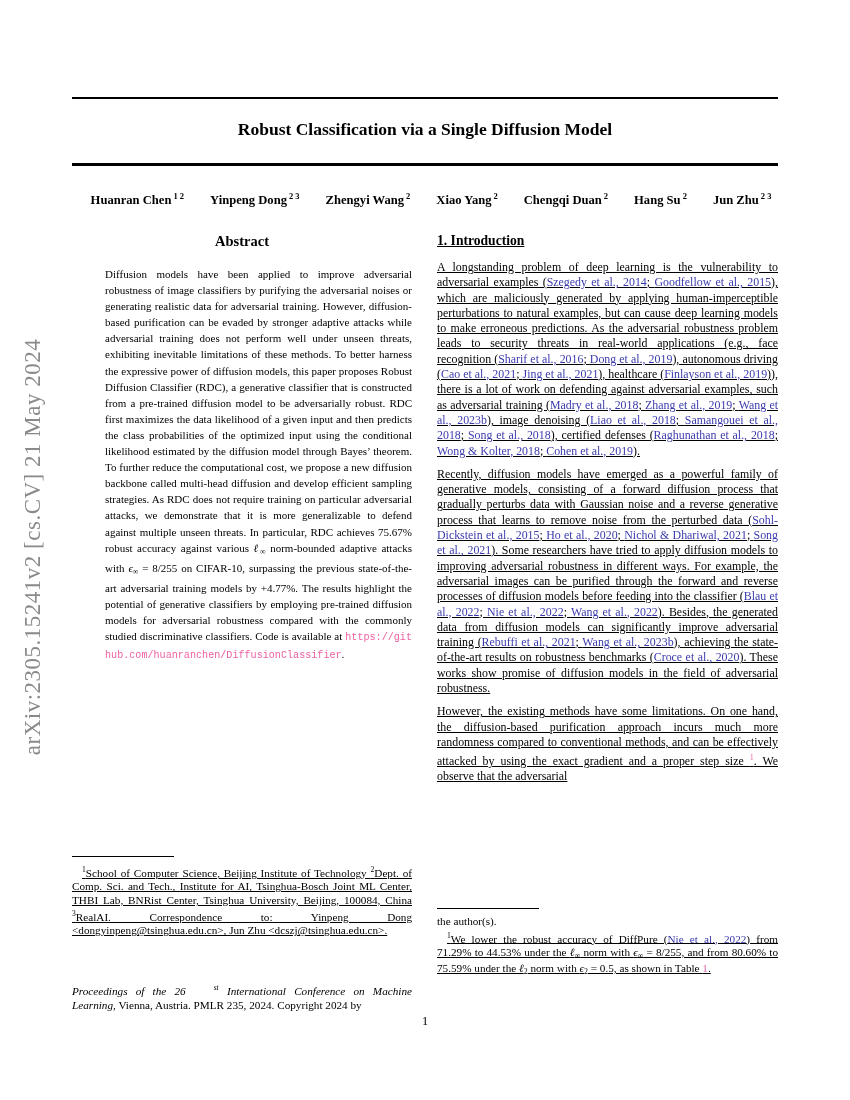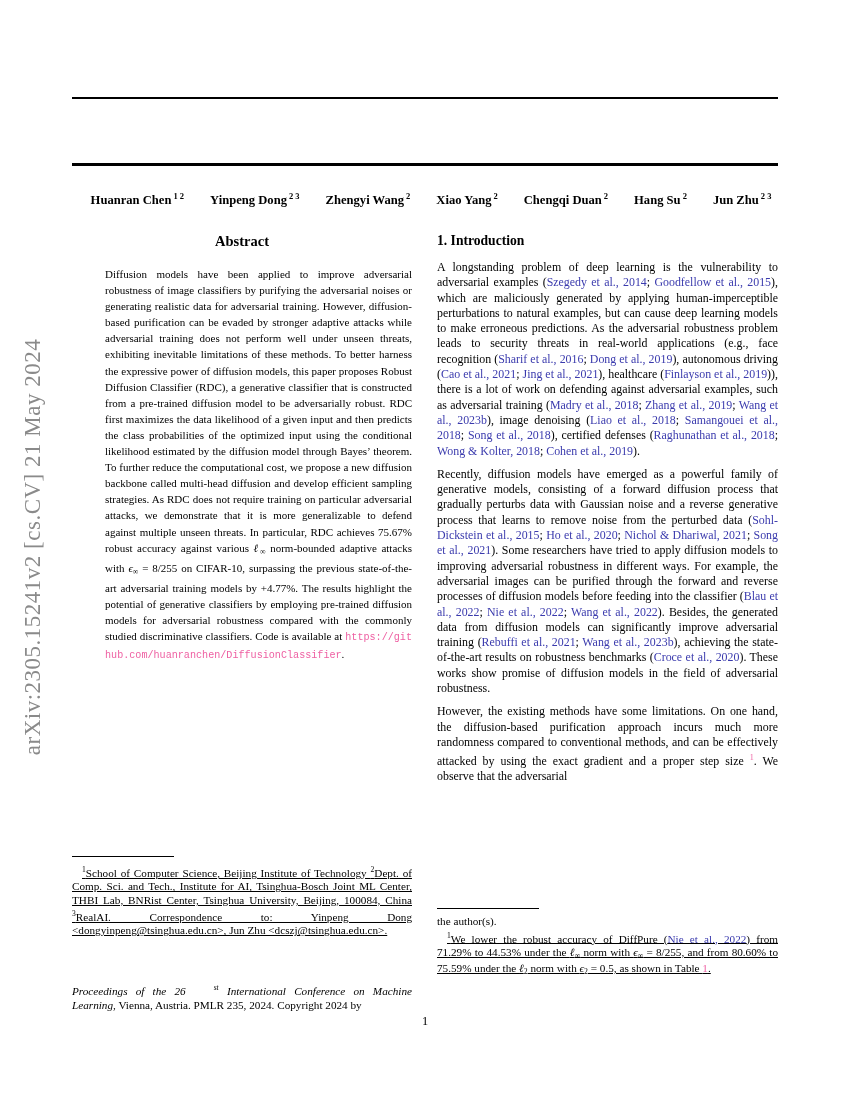--- a/index.html
+++ b/index.html
@@ -12,21 +12,21 @@
   .rule-top{top:97px;height:1.6px;}
   .rule-mid{top:163px;height:2.6px;}
 
   .title{position:absolute;top:119px;left:0;width:850px;text-align:center;font-size:17.5px;font-weight:bold;}
 
   .authors{position:absolute;top:191px;left:0;width:850px;text-align:center;font-size:12.6px;font-weight:bold;}
   .author{margin:0 7px;white-space:nowrap;padding-left:12px;}
   .author-sup{font-size:8.5px;margin-left:2px;}
 
   .col-left{position:absolute;left:72px;top:231px;width:340px;}
-  .col-right{position:absolute;left:437px;top:233px;width:341px;}
+  .col-right{position:absolute;left:437px;top:233px;width:341px;text-decoration:underline;}
 
   .abstract-heading{text-align:center;font-size:14.5px;font-weight:bold;margin:2px 0 16px 0;}
   .abstract-body{margin-left:33px;text-align:justify;font-size:11px;line-height:16.1px;}
 
   .section-heading{font-size:13.6px;font-weight:bold;margin:0 0 11px 0;}
   .body-par{margin:8px 0 8px 0;text-align:justify;font-size:11.9px;line-height:15.3px;}
 
   .fnblock{position:absolute;width:340px;font-size:11.2px;line-height:13.5px;text-align:justify;}
   .fnblock-left{left:72px;top:856px;}
   .fnblock-right{left:437px;top:908px;width:341px;}
@@ -49,20 +49,21 @@
   sup.seg-isup{font-size:68%;font-style:italic;margin-left:28px;}
 </style>
 </head>
 <body>
 
 <div class="page">
 
   <div class="watermark">arXiv:2305.15241v2  [cs.CV]  21 May 2024</div>
 
   <div class="rule rule-top"></div>
+  <div class="title">Robust Classification via a Single Diffusion Model</div>
   <div class="rule rule-mid"></div>
 
   <div class="authors"><span class="author"><span class="author-name">Huanran Chen</span><sup class="author-sup">1 2</sup></span><span class="author"><span class="author-name">Yinpeng Dong</span><sup class="author-sup">2 3</sup></span><span class="author"><span class="author-name">Zhengyi Wang</span><sup class="author-sup">2</sup></span><span class="author"><span class="author-name">Xiao Yang</span><sup class="author-sup">2</sup></span><span class="author"><span class="author-name">Chengqi Duan</span><sup class="author-sup">2</sup></span><span class="author"><span class="author-name">Hang Su</span><sup class="author-sup">2</sup></span><span class="author"><span class="author-name">Jun Zhu</span><sup class="author-sup">2 3</sup></span></div>
 
   <div class="col-left">
     <div class="abstract-heading">Abstract</div>
     <div class="abstract-body"><span class="seg-t">Diffusion models have been applied to improve adversarial robustness of image classifiers by purifying the adversarial noises or generating realistic data for adversarial training. However, diffusion-based purification can be evaded by stronger adaptive attacks while adversarial training does not perform well under unseen threats, exhibiting inevitable limitations of these methods. To better harness the expressive power of diffusion models, this paper proposes Robust Diffusion Classifier (RDC), a generative classifier that is constructed from a pre-trained diffusion model to be adversarially robust. RDC first maximizes the data likelihood of a given input and then predicts the class probabilities of the optimized input using the conditional likelihood estimated by the diffusion model through Bayes’ theorem. To further reduce the computational cost, we propose a new diffusion backbone called multi-head diffusion and develop efficient sampling strategies. As RDC does not require training on particular adversarial attacks, we demonstrate that it is more generalizable to defend against multiple unseen threats. In particular, RDC achieves 75.67% robust accuracy against various </span><span class="seg-i">ℓ</span><span class="seg-sub">∞</span><span class="seg-t"> norm-bounded adaptive attacks with </span><span class="seg-i">ϵ</span><span class="seg-sub">∞</span><span class="seg-t"> = 8/255 on CIFAR-10, surpassing the previous state-of-the-art adversarial training models by +4.77%. The results highlight the potential of generative classifiers by employing pre-trained diffusion models for adversarial robustness compared with the commonly studied discriminative classifiers. Code is available at </span><span class="seg-url">https://github.com/huanranchen/DiffusionClassifier</span><span class="seg-t">.</span></div>
   </div>
 
   <div class="col-right">

